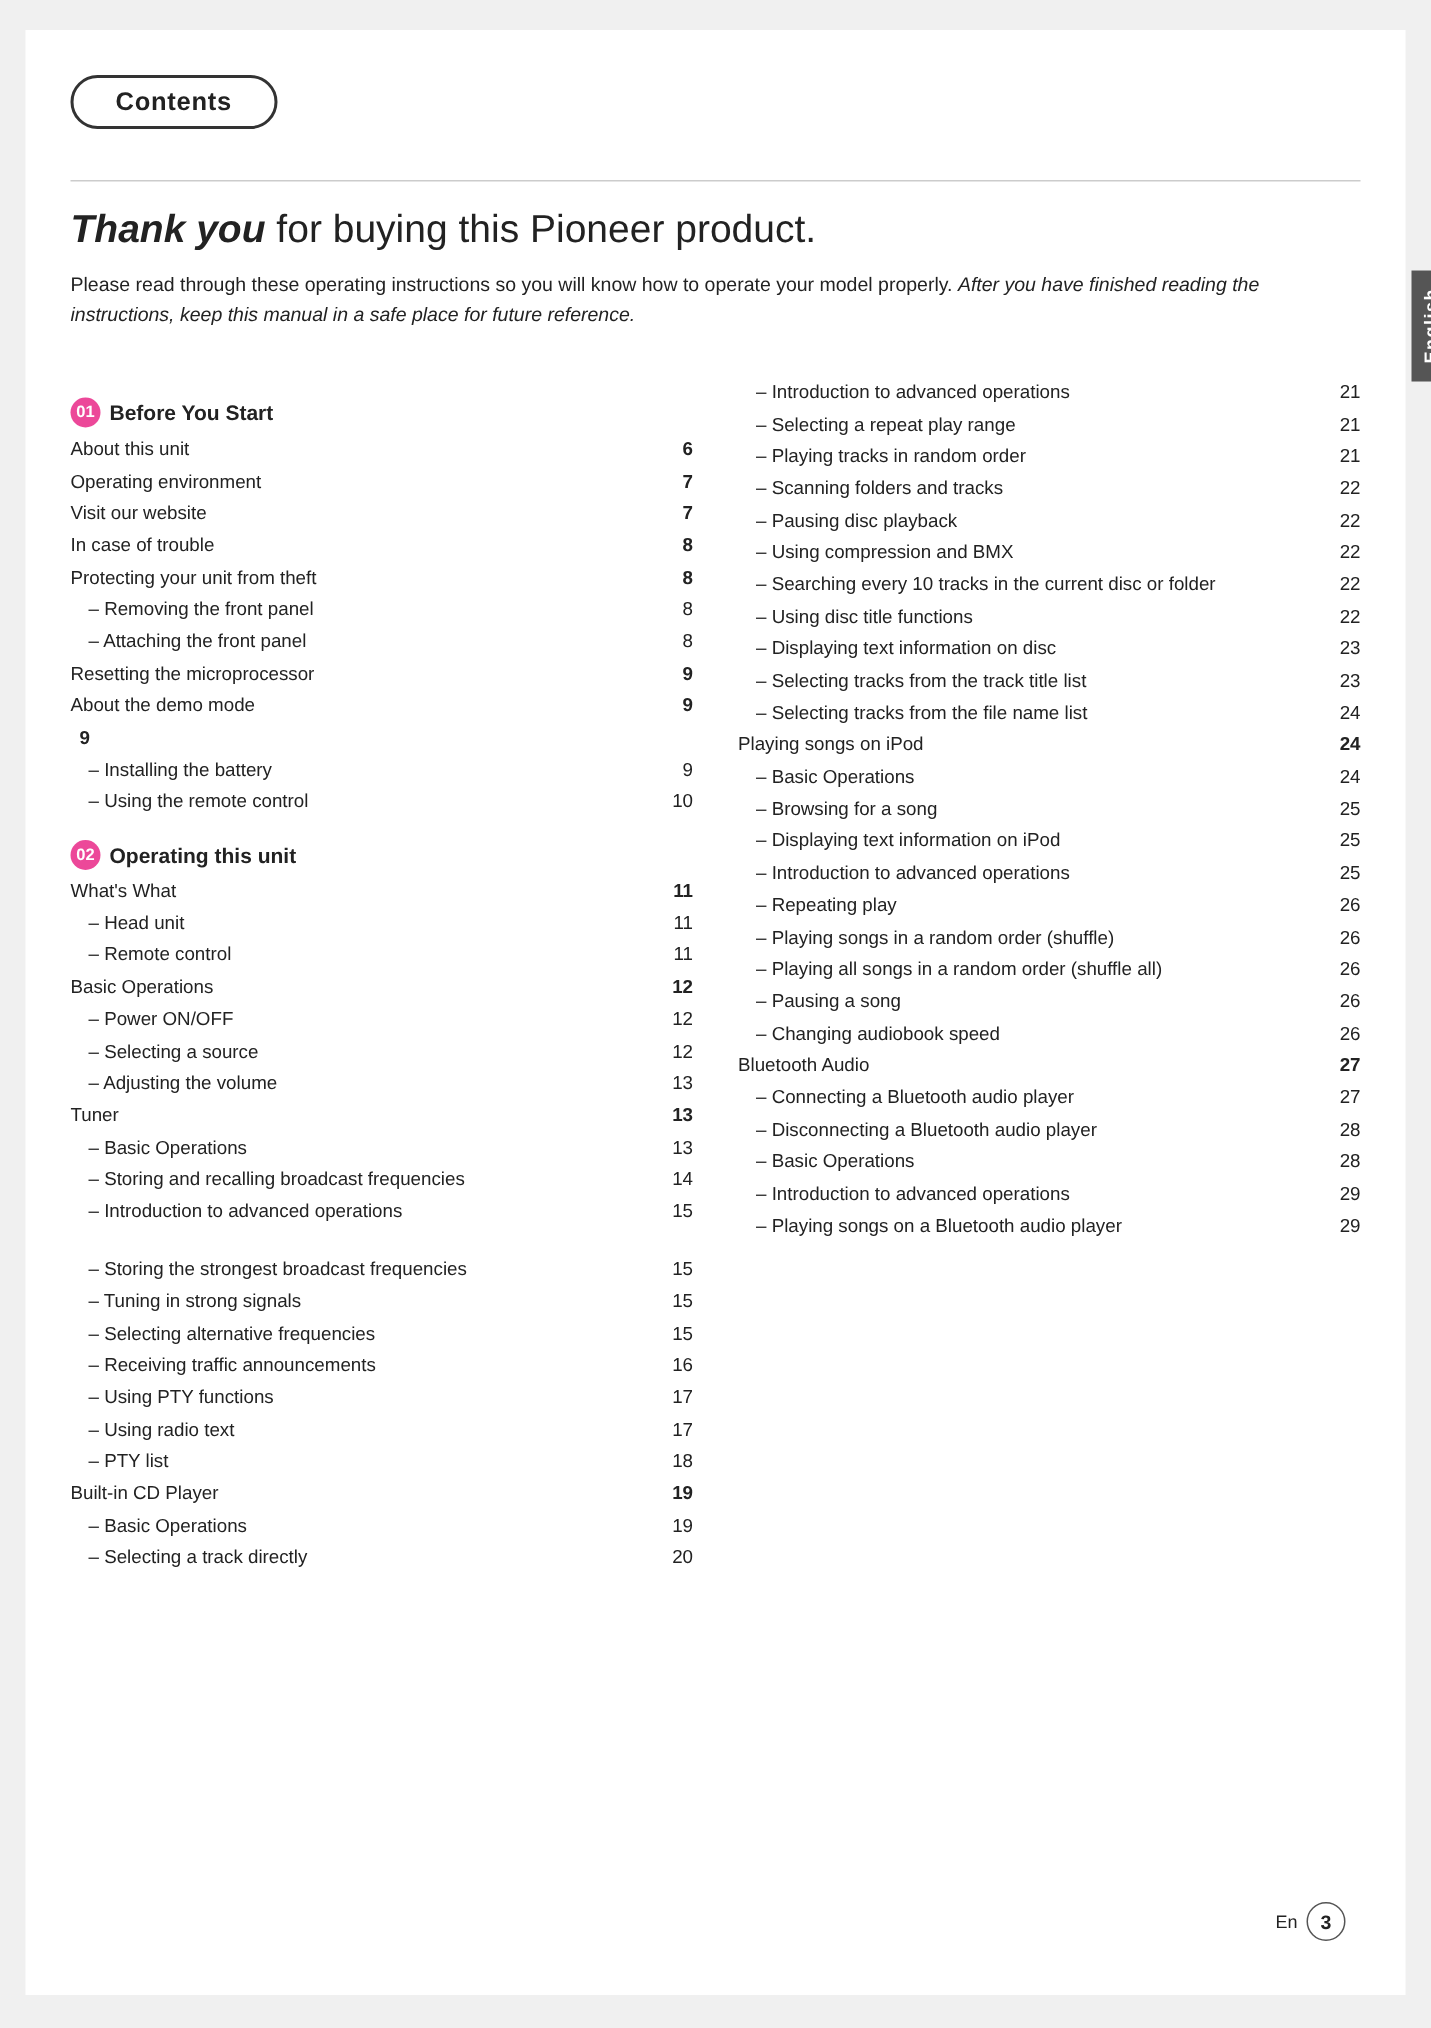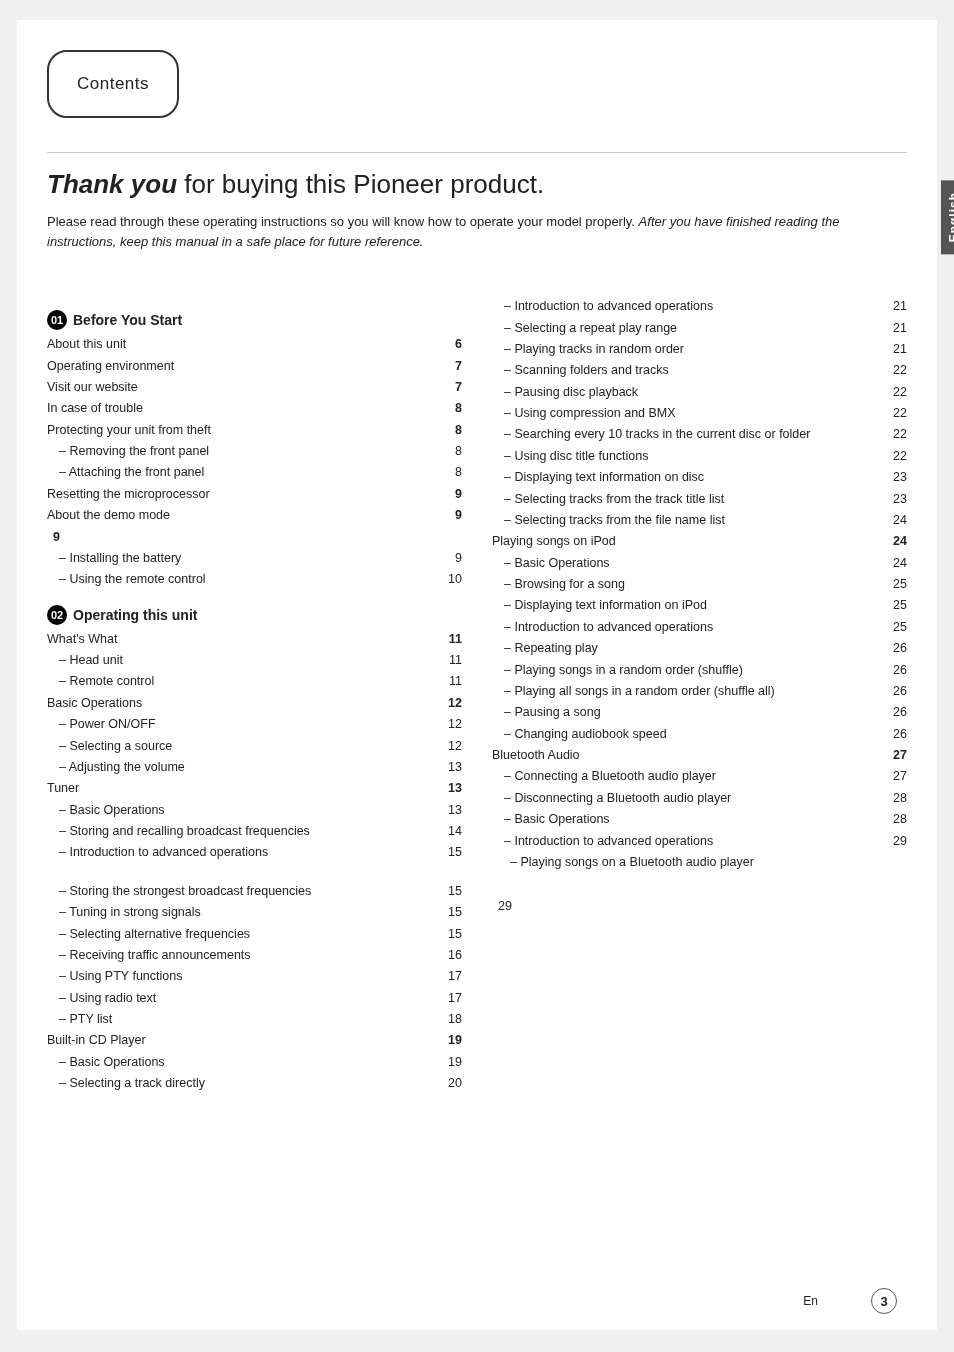--- a/index.html
+++ b/index.html
@@ -33,41 +33,41 @@
       font-size: 12px;
       font-weight: bold;
       letter-spacing: 1px;
       width: 28px;
     }
     
     .contents-header {
       border: 2px solid #333;
       border-radius: 20px;
       display: inline-block;
-      padding: 22px 28px;
+      padding: 6px 28px;
       font-size: 17px;
-      font-weight: normal;
+      font-weight: bold;
       margin-bottom: 24px;
       letter-spacing: 0.5px;
     }
     
     .thank-you-heading {
       font-size: 26px;
       font-weight: normal;
       margin-bottom: 12px;
       line-height: 1.2;
     }
     .thank-you-heading em {
       font-style: italic;
       font-weight: bold;
     }
     .intro-text {
       font-size: 13px;
       line-height: 1.5;
-      margin-bottom: 45px;
+      margin-bottom: 32px;
     }
     .intro-text em {
       font-style: italic;
     }
     
     .toc-columns {
       display: flex;
       gap: 30px;
     }
     .toc-left {
@@ -77,21 +77,21 @@
       flex: 1;
     }
     
     .section-header {
       display: flex;
       align-items: center;
       margin-bottom: 4px;
       margin-top: 14px;
     }
     .section-number {
-      background: #000000;
+      background: #ec4899;
       color: #fff;
       border-radius: 50%;
       width: 20px;
       height: 20px;
       display: flex;
       align-items: center;
       justify-content: center;
       font-size: 11px;
       font-weight: bold;
       margin-right: 6px;
@@ -136,26 +136,25 @@
       content: '– ';
     }
     .toc-subitem-page {
       font-weight: normal;
       margin-left: 6px;
       white-space: nowrap;
     }
     
     .footer {
       position: absolute;
-      bottom: 16px;
+      bottom: 36px;
       right: 40px;
       display: flex;
       align-items: center;
       font-size: 13px;
-      gap: 47px;
     }
     .footer-en {
       margin-right: 6px;
       font-size: 12px;
     }
     .footer-page {
       border: 1.5px solid #555;
       border-radius: 50%;
       width: 26px;
       height: 26px;
@@ -442,21 +441,21 @@
         <span class="toc-subitem-page">28</span>
       </div>
       <div class="toc-subitem">
         <span class="toc-subitem-text">Basic Operations</span>
         <span class="toc-subitem-page">28</span>
       </div>
       <div class="toc-subitem" style="display:flex;align-items:baseline;">
         <span class="toc-subitem-text">Introduction to advanced operations</span>
         <span class="toc-subitem-page">29</span>
       </div>
-      <div class="toc-subitem" style="display:flex;align-items:baseline;flex-direction:column;">
+      <div class="toc-subitem" style="display:flex;align-items:baseline;">
         <span class="toc-subitem-text">Playing songs on a Bluetooth audio player</span>
         <span class="toc-subitem-page">29</span>
       </div>
 
     </div>
   </div>
 
   
   <div class="footer">
     <span class="footer-en">En</span>

